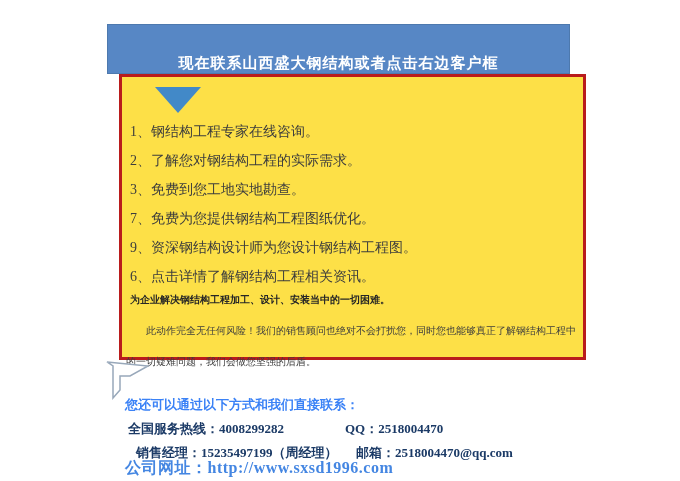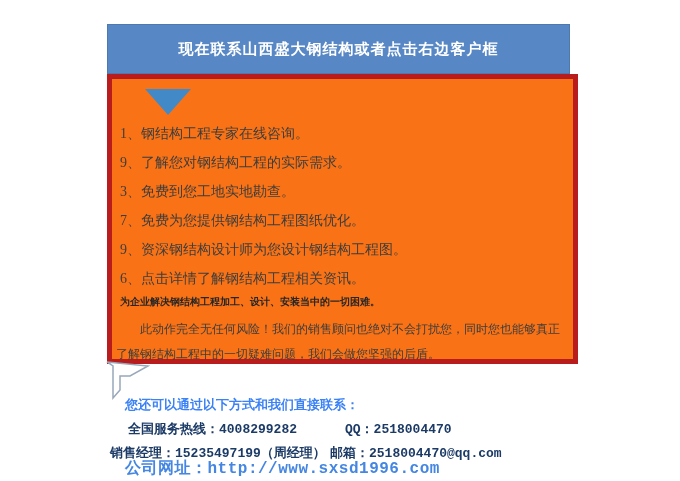--- a/index.html
+++ b/index.html
@@ -9,29 +9,29 @@
     background:#ffffff;
     overflow:hidden;
     font-family:"Liberation Serif","DejaVu Serif",serif;
   }
   
   .header-bar{
     position:absolute;left:107px;top:24px;
     width:461px;height:48px;
     background:#5787c5;
     border:1px solid #4d79ae;
-    display:flex;align-items:center;justify-content:center;
+    display:flex;align-items:flex-end;justify-content:center;
     color:#ffffff;font-weight:bold;font-size:15px;letter-spacing:1px;
   }
   
   .content-box{
-    position:absolute;left:107px;top:74px;
+    position:absolute;left:119px;top:74px;
     width:461px;height:280px;
-    background:#f97316;
-    border:5px solid #b91c1c;
+    background:#fde047;
+    border:3px solid #b91c1c;
   }
   .triangle{
     position:absolute;left:33px;top:10px;
     width:0;height:0;
     border-left:23px solid transparent;
     border-right:23px solid transparent;
     border-top:26px solid #4289c8;
   }
   .steps{position:absolute;left:8px;top:46px;right:8px;}
   .step{
@@ -40,36 +40,35 @@
     white-space:nowrap;overflow:hidden;
   }
   .bold-line{
     position:absolute;left:8px;top:216px;
     font-size:10px;font-weight:bold;color:#262626;
     white-space:nowrap;
   }
   .para{
     position:absolute;left:4px;right:4px;top:238px;
     margin:0;
-    font-size:12px;line-height:25px;color:#3d3d3d;
+    font-size:10px;line-height:31px;color:#3d3d3d;
     text-indent:2em;
   }
   .corner-icon{position:absolute;left:104px;top:359px;}
   .contact-intro{
     position:absolute;left:125px;top:396px;
     font-size:13px;font-weight:bold;color:#3b82f6;
   }
   .row{
     position:absolute;
     font-size:13px;font-weight:bold;color:#1b3a66;
     white-space:nowrap;
-    font-family:Liberation Mono, monospace;
   }
   .row-hotline{left:128px;top:420px;}
-  .row-manager{left:110px;top:444px;}
+  .row-manager{left:136px;top:444px;}
   .cell-left{display:inline-block;width:217px;}
   .row-manager .cell-left{width:220px;}
   .row-website{
     left:125px;top:458px;
     font-size:16px;color:#4486e2;letter-spacing:0.5px;
   }
   .row-website .url{cursor:pointer;}
 </style>
 </head>
 <body>
@@ -78,21 +77,21 @@
 
   <div class="header-bar">
     <span>现在联系山西盛大钢结构或者点击右边客户框</span>
   </div>
 
   <div class="content-box">
     <div class="triangle"></div>
 
     <div class="steps">
       <div class="step">1、钢结构工程专家在线咨询。</div>
-      <div class="step">9、了解您对钢结构工程的实际需求。</div>
+      <div class="step">2、了解您对钢结构工程的实际需求。</div>
       <div class="step">3、免费到您工地实地勘查。</div>
       <div class="step">7、免费为您提供钢结构工程图纸优化。</div>
       <div class="step">9、资深钢结构设计师为您设计钢结构工程图。</div>
       <div class="step">6、点击详情了解钢结构工程相关资讯。</div>
     </div>
 
     <div class="bold-line">为企业解决钢结构工程加工、设计、安装当中的一切困难。</div>
     <p class="para">此动作完全无任何风险！我们的销售顾问也绝对不会打扰您，同时您也能够真正了解钢结构工程中的一切疑难问题，我们会做您坚强的后盾。</p>
   </div>
 

